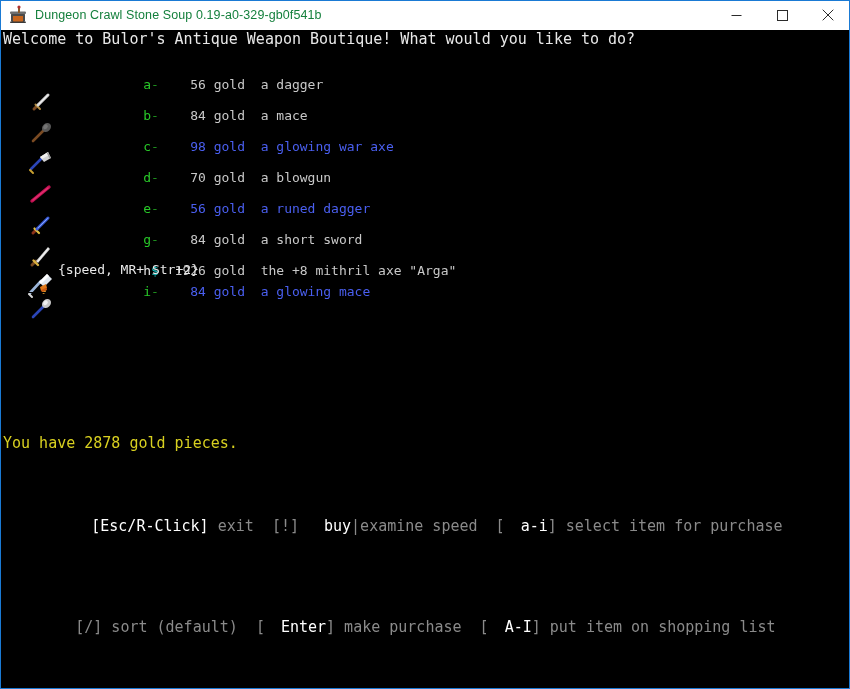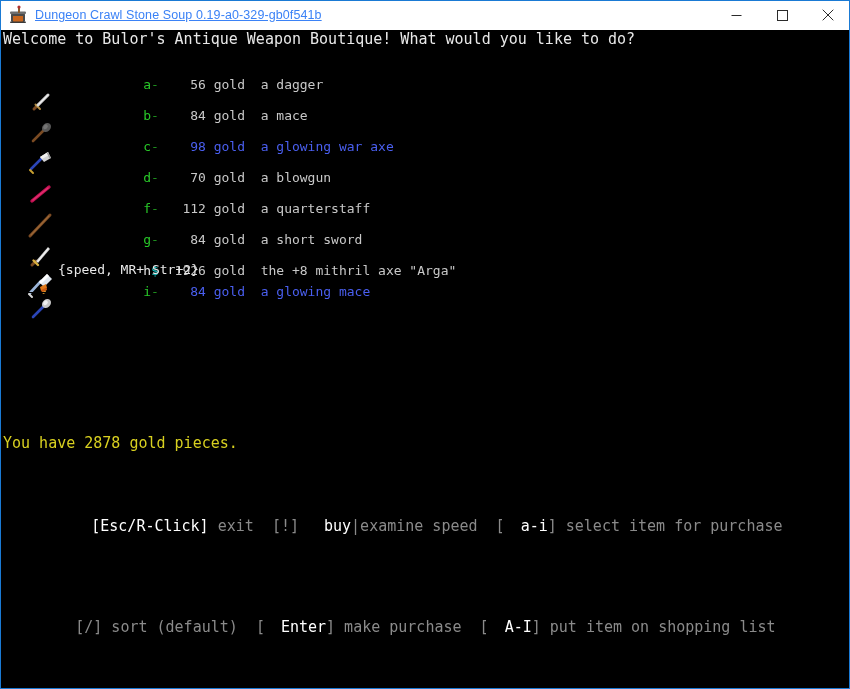--- a/index.html
+++ b/index.html
@@ -42,26 +42,25 @@
     width: 22px;
     height: 22px;
     margin-left: 6px;
     margin-right: 6px;
     flex: 0 0 auto;
     position: relative;
   }
   #title-text {
     font-family: "Liberation Sans", sans-serif;
     font-size: 12.5px;
-    color: #3b82f6;
+    color: #15803d;
     letter-spacing: 0.1px;
     white-space: nowrap;
     flex: 1 1 auto;
     overflow: hidden;
-    text-decoration: underline;
   }
   .win-btn {
     width: 46px;
     height: 29px;
     display: flex;
     align-items: center;
     justify-content: center;
     flex: 0 0 auto;
   }
   .win-btn svg { display: block; }
@@ -243,32 +242,34 @@
           <svg width="32" height="32" viewBox="0 0 32 32">
             <line x1="7" y1="23" x2="24" y2="9" stroke="#c01050" stroke-width="3.4" stroke-linecap="round"></line>
             <line x1="8" y1="22" x2="23" y2="10" stroke="#e03070" stroke-width="1.4" stroke-linecap="round"></line>
           </svg>
         </span>
         <span class="item-text">
           <span class="col-letter c-green">d</span><span class="c-dkgreen">-</span><span class="col-price c-ltgray">70 gold</span><span class="col-name c-ltgray">a blowgun</span>
         </span>
       </div>
 
-
-      <div class="item-row">
-        <span class="item-icon">
-          <svg width="32" height="32" viewBox="0 0 32 32">
-            <line x1="5" y1="27" x2="25" y2="6" stroke="#7a4a22" stroke-width="3" stroke-linecap="round"></line>
-            <line x1="6" y1="26" x2="24" y2="7" stroke="#9a6636" stroke-width="1.2" stroke-linecap="round"></line>
-          </svg>
-        </span>
-        <span class="item-text">
-          <span class="col-letter c-green">f</span><span class="c-dkgreen">-</span><span class="col-price c-ltgray">112 gold</span><span class="col-name c-ltgray">a quarterstaff</span>
-        </span>
-      </div>
+      <div class="item-row">
+        <span class="item-icon">
+          <svg width="32" height="32" viewBox="0 0 32 32">
+            <line x1="8" y1="24" x2="12" y2="20" stroke="#8a3018" stroke-width="3" stroke-linecap="round"></line>
+            <line x1="9.5" y1="19.5" x2="14" y2="24" stroke="#e0c040" stroke-width="2.2" stroke-linecap="round"></line>
+            <line x1="12" y1="20" x2="23" y2="9" stroke="#3a5ad8" stroke-width="3" stroke-linecap="round"></line>
+            <line x1="13" y1="19" x2="22.5" y2="9.5" stroke="#86a8f5" stroke-width="1" stroke-linecap="round"></line>
+          </svg>
+        </span>
+        <span class="item-text">
+          <span class="col-letter c-green">e</span><span class="c-dkgreen">-</span><span class="col-price c-blue">56 gold</span><span class="col-name c-blue">a runed dagger</span>
+        </span>
+      </div>
+
 
       <div class="item-row">
         <span class="item-icon">
           <svg width="32" height="32" viewBox="0 0 32 32">
             <line x1="7" y1="25" x2="11" y2="21" stroke="#7a4a22" stroke-width="3" stroke-linecap="round"></line>
             <line x1="8.5" y1="20.5" x2="13" y2="25" stroke="#d8b040" stroke-width="2.4" stroke-linecap="round"></line>
             <path d="M11 21 L23 7 L25 9 L13 23 Z" fill="#d0d0d0"></path>
             <path d="M12 21.5 L23 8 L23.8 8.8 L12.8 22.3 Z" fill="#f4f4f4"></path>
           </svg>
         </span>

